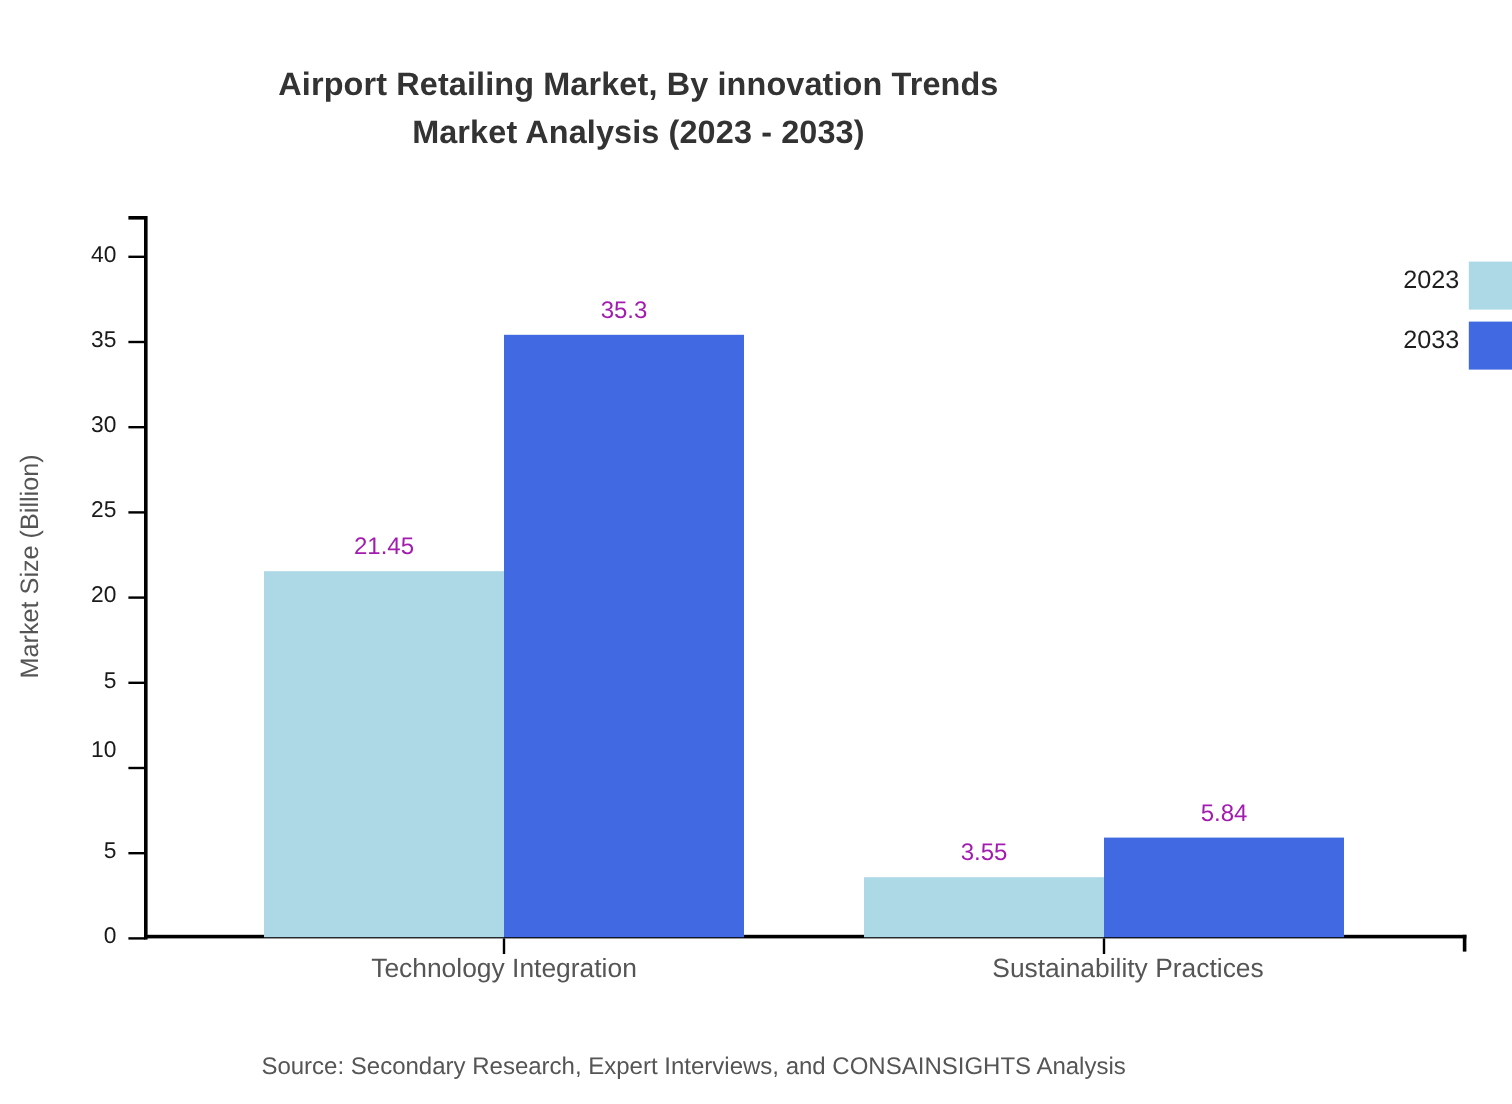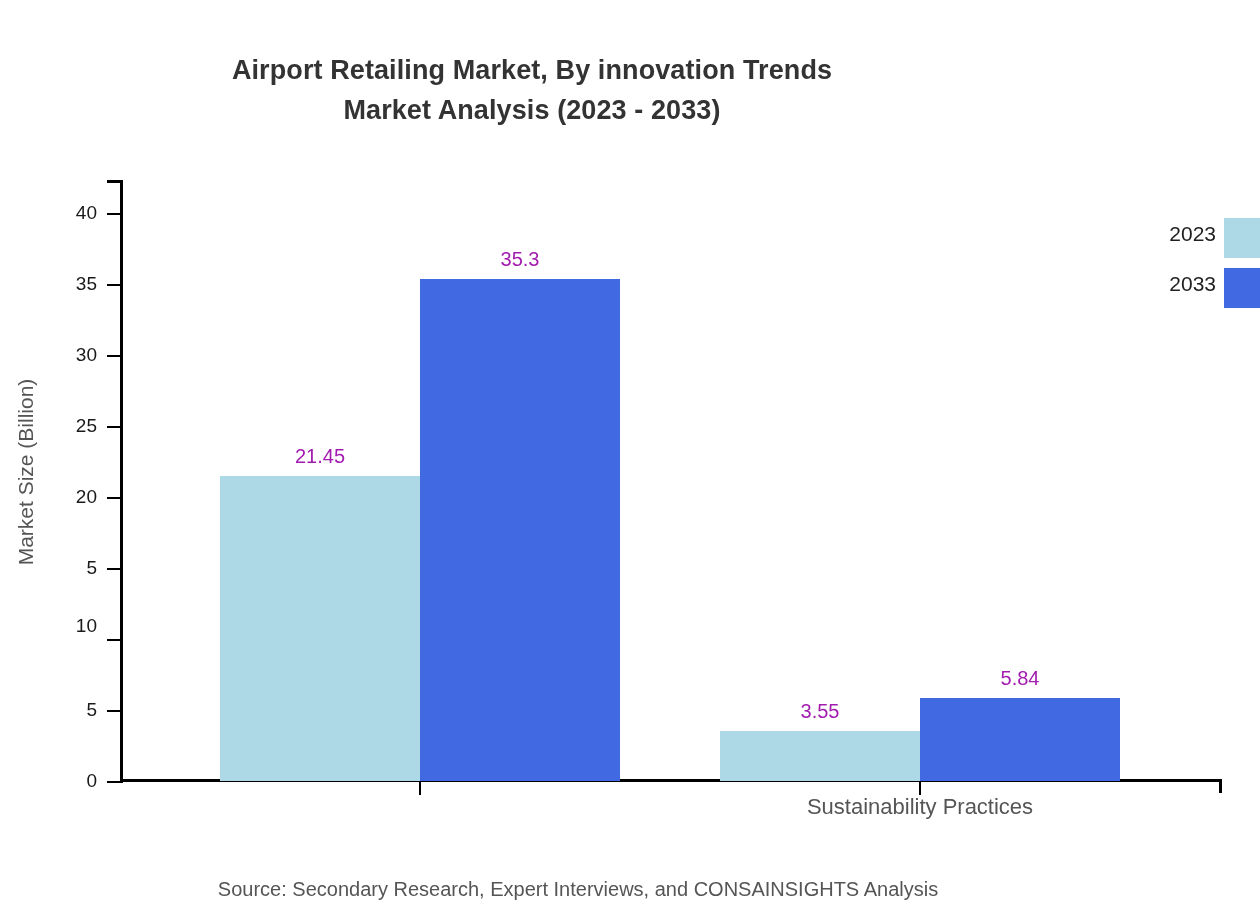--- a/index.html
+++ b/index.html
@@ -215,21 +215,22 @@
 
   <div class="bar" id="bar-g1-s0" style="left: 720px; width: 200px; height: 50.4987px; top: 730.501px; background: rgb(173, 216, 230);"></div>
   <div class="bar-label" id="lbl-g1-s0" style="left: 820px; top: 699.501px;">3.55</div>
 
   <div class="bar" id="bar-g1-s1" style="left: 920px; width: 200px; height: 83.074px; top: 697.926px; background: rgb(65, 105, 225);"></div>
   <div class="bar-label" id="lbl-g1-s1" style="left: 1020px; top: 666.926px;">5.84</div>
 
   <div class="xtick" style="left:419px;"></div>
   <div class="xtick" style="left:919px;"></div>
 
-  <div class="xcat-label" style="left:920px;">Sustainability Practices</div>
+  <div class="xcat-label" style="left:420px;">Technology Integration</div>
+  <div class="xcat-label" style="left:940px;">Sustainability Practices</div>
 
   <div class="legend">
     <div class="legend-row" style="top:0px;">
       <span class="legend-label">2023</span>
       <span class="legend-swatch" id="sw0" style="background: rgb(173, 216, 230);"></span>
     </div>
     <div class="legend-row" style="top:50px;">
       <span class="legend-label">2033</span>
       <span class="legend-swatch" id="sw1" style="background: rgb(65, 105, 225);"></span>
     </div>

